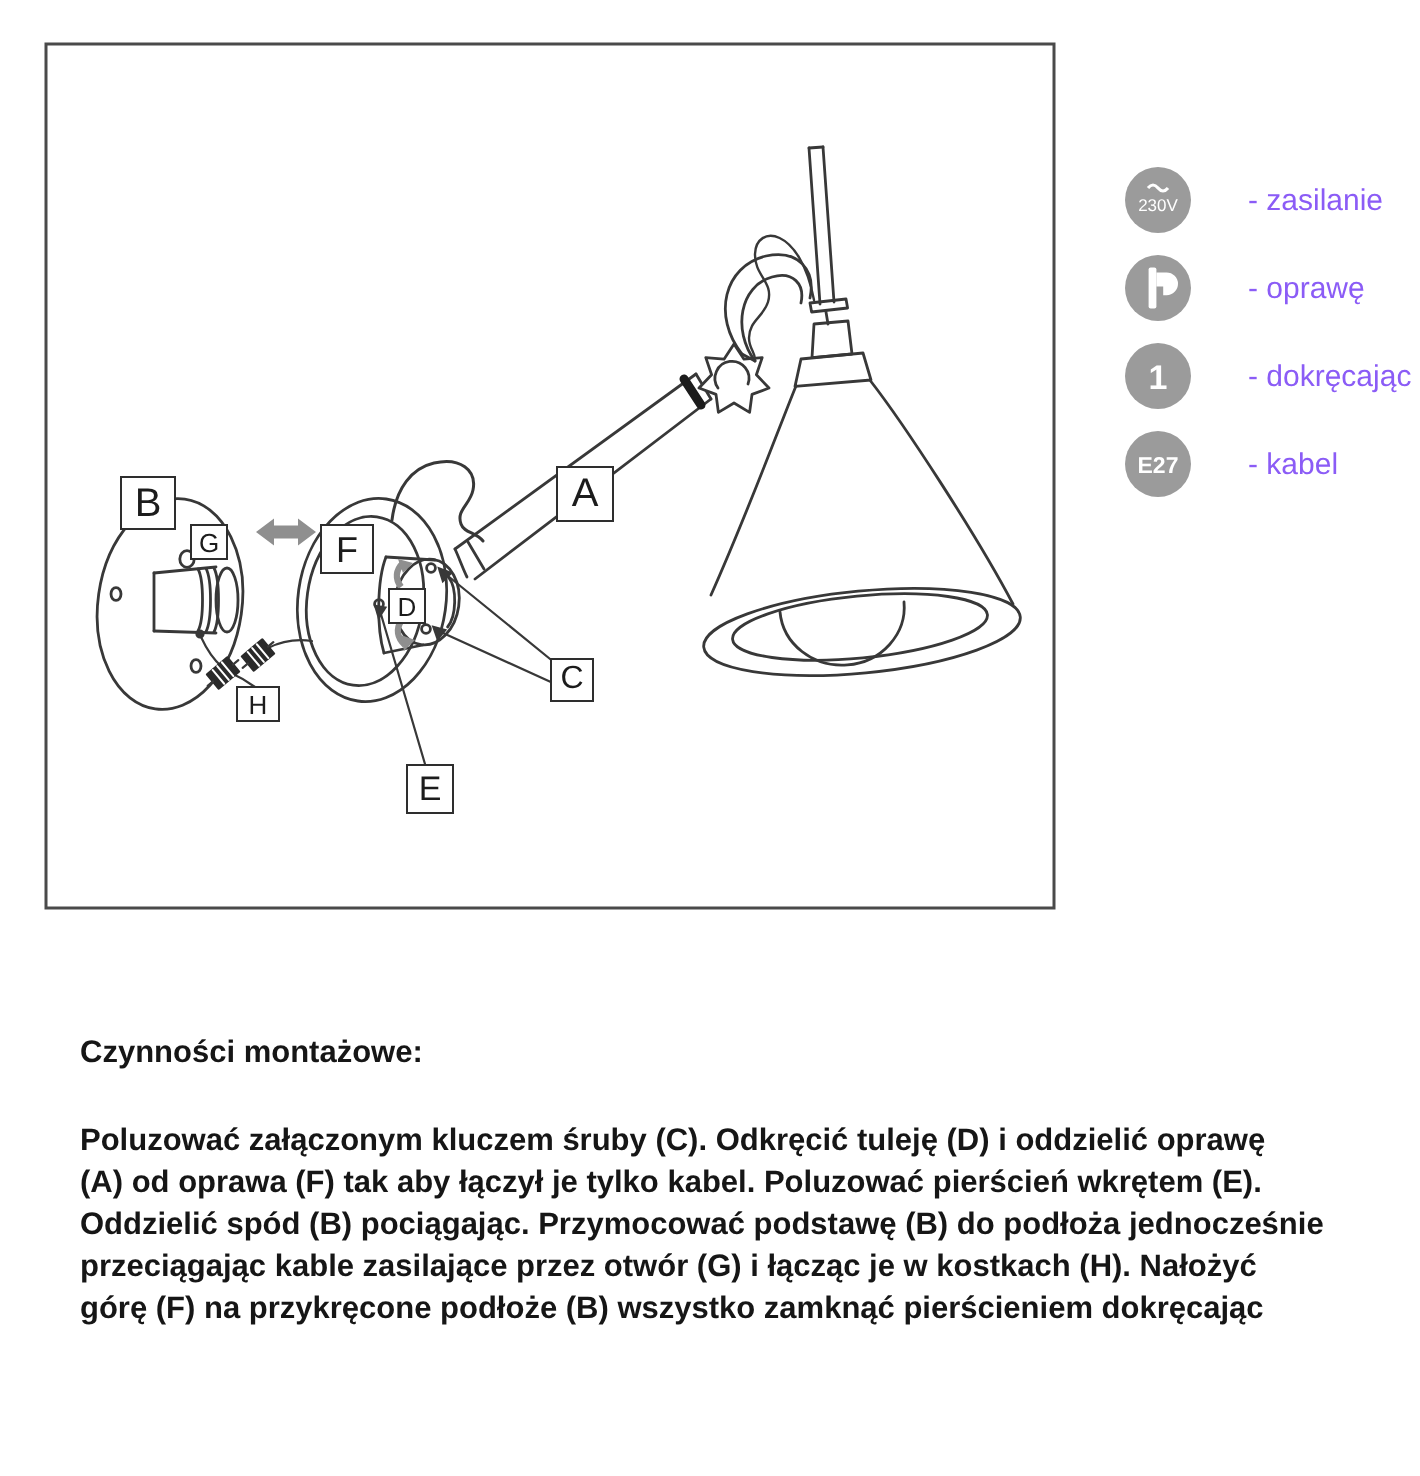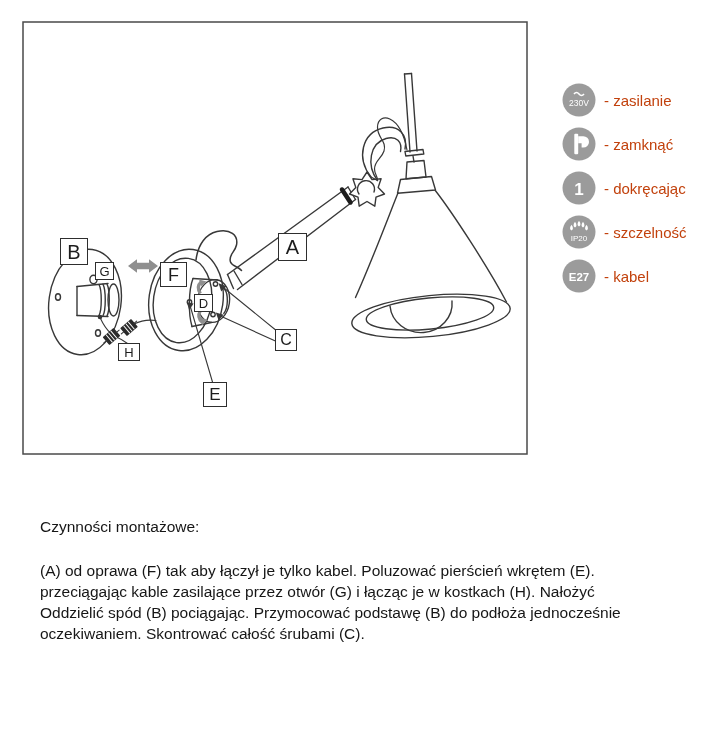--- a/index.html
+++ b/index.html
@@ -8,26 +8,26 @@
   svg.diagram { position:absolute; left:0; top:0; }
 
   .part-label {
     position:absolute; box-sizing:border-box; background:#fff;
     border:1.5px solid #2e2e2e; color:#1c1c1c;
     display:flex; align-items:center; justify-content:center;
     line-height:1;
   }
 
   .specs { position:absolute; left:562px; top:83px; }
-  .spec-row { display:flex; align-items:center; height:34px; margin-bottom:10px; }
+  .spec-row { display:flex; align-items:center; height:34px; margin-bottom:10px;gap:20px; }
   .spec-icon { width:34px; height:34px; flex:0 0 34px; }
   .spec-icon text { fill:#ffffff; text-anchor:middle; font-family:"Liberation Sans", sans-serif; }
-  .spec-label { margin-left:8px; font-size:15px; color:#c2410c; white-space:nowrap; }
-
-  .instructions { position:absolute; left:40px; top:518px; width:660px; color:#161616; }
+  .spec-label { margin-left:8px; font-size:15px; color:#8b5cf6; white-space:nowrap; }
+
+  .instructions { position:absolute; left:40px; top:518px; width:660px; color:#161616;font-weight:bold; }
   .inst-heading { font-size:15.5px; margin-bottom:24px; }
   .inst-line { font-size:15.5px; line-height:21px; white-space:nowrap; }
 </style>
 </head>
 <body>
 
 <div class="page">
 
   <svg class="diagram" width="710" height="738" viewBox="0 0 710 738">
 
@@ -170,60 +170,46 @@
       </svg>
       <span class="spec-label">- zasilanie</span>
     </div>
 
     <div class="spec-row">
       <svg class="spec-icon" viewBox="0 0 34 34">
         <circle cx="17" cy="17" r="16.5" fill="#9b9b9b"></circle>
         <rect x="12.3" y="6.8" width="3.9" height="20.4" rx="1" fill="#ffffff"></rect>
         <path d="M16.2 9.2 L21.3 9.2 A5.7 5.7 0 0 1 21.3 20.6 L19.6 20.6 L19.6 16.2 L16.2 16.2 Z" fill="#ffffff"></path>
       </svg>
-      <span class="spec-label">- zamknąć</span>
+      <span class="spec-label">- oprawę</span>
     </div>
 
     <div class="spec-row">
       <svg class="spec-icon" viewBox="0 0 34 34">
         <circle cx="17" cy="17" r="16.5" fill="#9b9b9b"></circle>
         <text x="17" y="23.5" font-size="17" font-weight="bold">1</text>
       </svg>
       <span class="spec-label">- dokręcając</span>
     </div>
 
-    <div class="spec-row">
-      <svg class="spec-icon" viewBox="0 0 34 34">
-        <defs>
-          <path id="drop" d="M0 -3.2 C1.9 -0.6 2 1.6 0 2.4 C-2 1.6 -1.9 -0.6 0 -3.2 Z"></path>
-        </defs>
-        <circle cx="17" cy="17" r="16.5" fill="#9b9b9b"></circle>
-        <use href="#drop" transform="translate(9.5 13)" fill="#ffffff"></use>
-        <use href="#drop" transform="translate(13 10)" fill="#ffffff"></use>
-        <use href="#drop" transform="translate(17 9)" fill="#ffffff"></use>
-        <use href="#drop" transform="translate(21 10)" fill="#ffffff"></use>
-        <use href="#drop" transform="translate(24.5 13)" fill="#ffffff"></use>
-        <text x="17" y="26" font-size="8">IP20</text>
-      </svg>
-      <span class="spec-label">- szczelność</span>
-    </div>
 
 
     <div class="spec-row">
       <svg class="spec-icon" viewBox="0 0 34 34">
         <circle cx="17" cy="17" r="16.5" fill="#9b9b9b"></circle>
         <text x="17" y="21.5" font-size="11.5" font-weight="bold">E27</text>
       </svg>
       <span class="spec-label">- kabel</span>
     </div>
   </div>
 
   <div class="instructions">
     <div class="inst-heading">Czynności montażowe:</div>
     <div class="inst-body">
+      <div class="inst-line">Poluzować załączonym kluczem śruby (C). Odkręcić tuleję (D) i oddzielić oprawę</div>
       <div class="inst-line">(A) od oprawa (F) tak aby łączył je tylko kabel. Poluzować pierścień wkrętem (E).</div>
+      <div class="inst-line">Oddzielić spód (B) pociągając. Przymocować podstawę (B) do podłoża jednocześnie</div>
       <div class="inst-line">przeciągając kable zasilające przez otwór (G) i łącząc je w kostkach (H). Nałożyć</div>
-      <div class="inst-line">Oddzielić spód (B) pociągając. Przymocować podstawę (B) do podłoża jednocześnie</div>
-      <div class="inst-line">oczekiwaniem. Skontrować całość śrubami (C).</div>
+      <div class="inst-line">górę (F) na przykręcone podłoże (B) wszystko zamknąć pierścieniem dokręcając</div>
     </div>
   </div>
 
 </div>
 
 </body></html>

